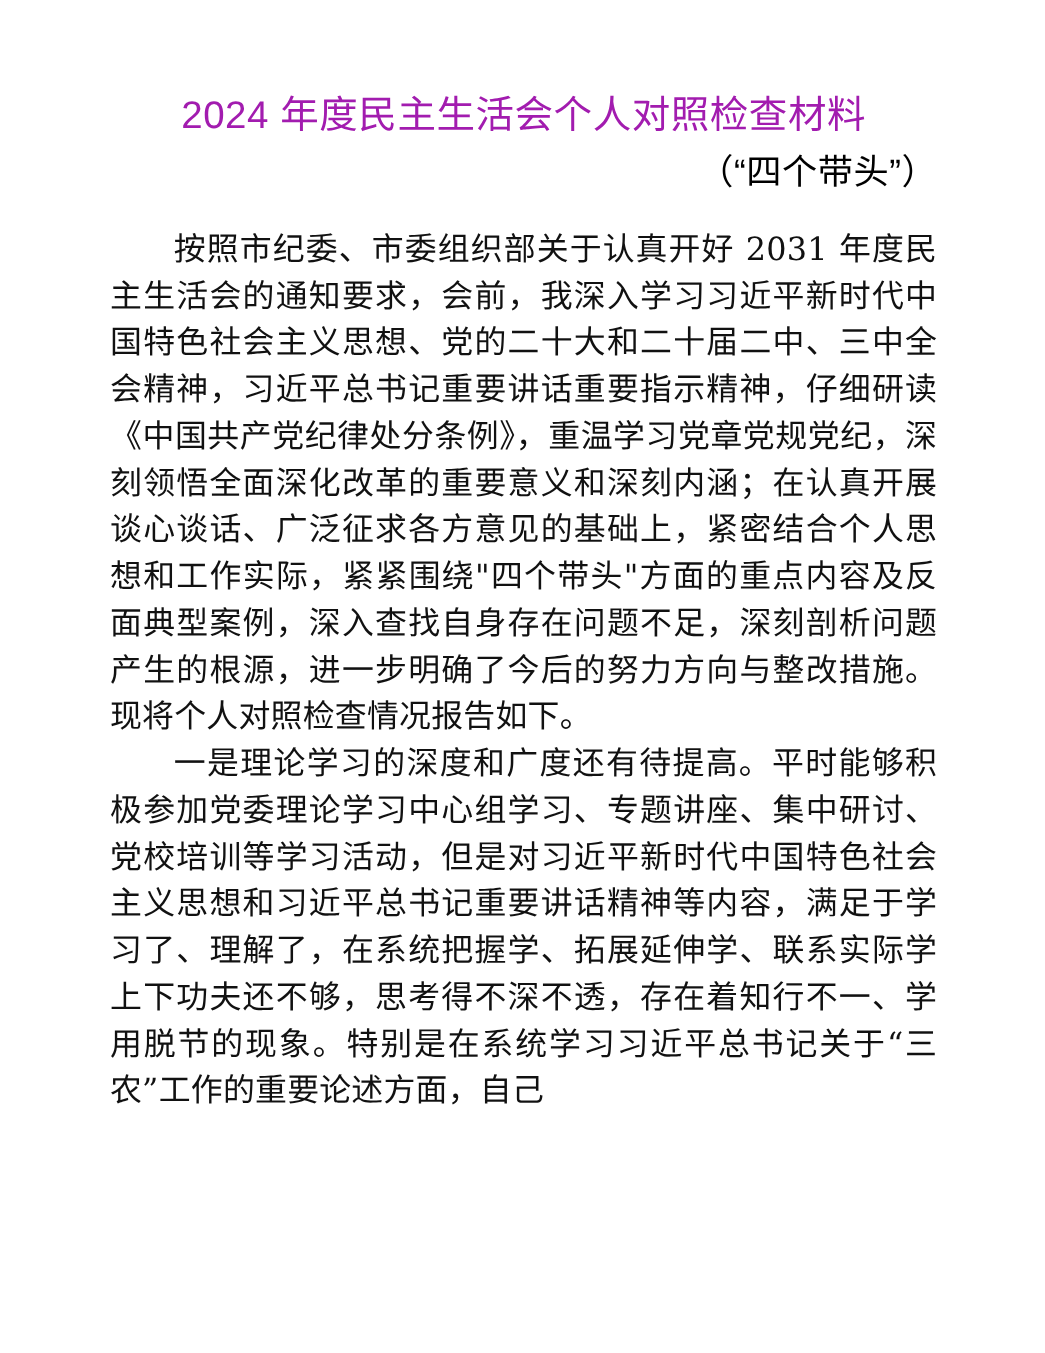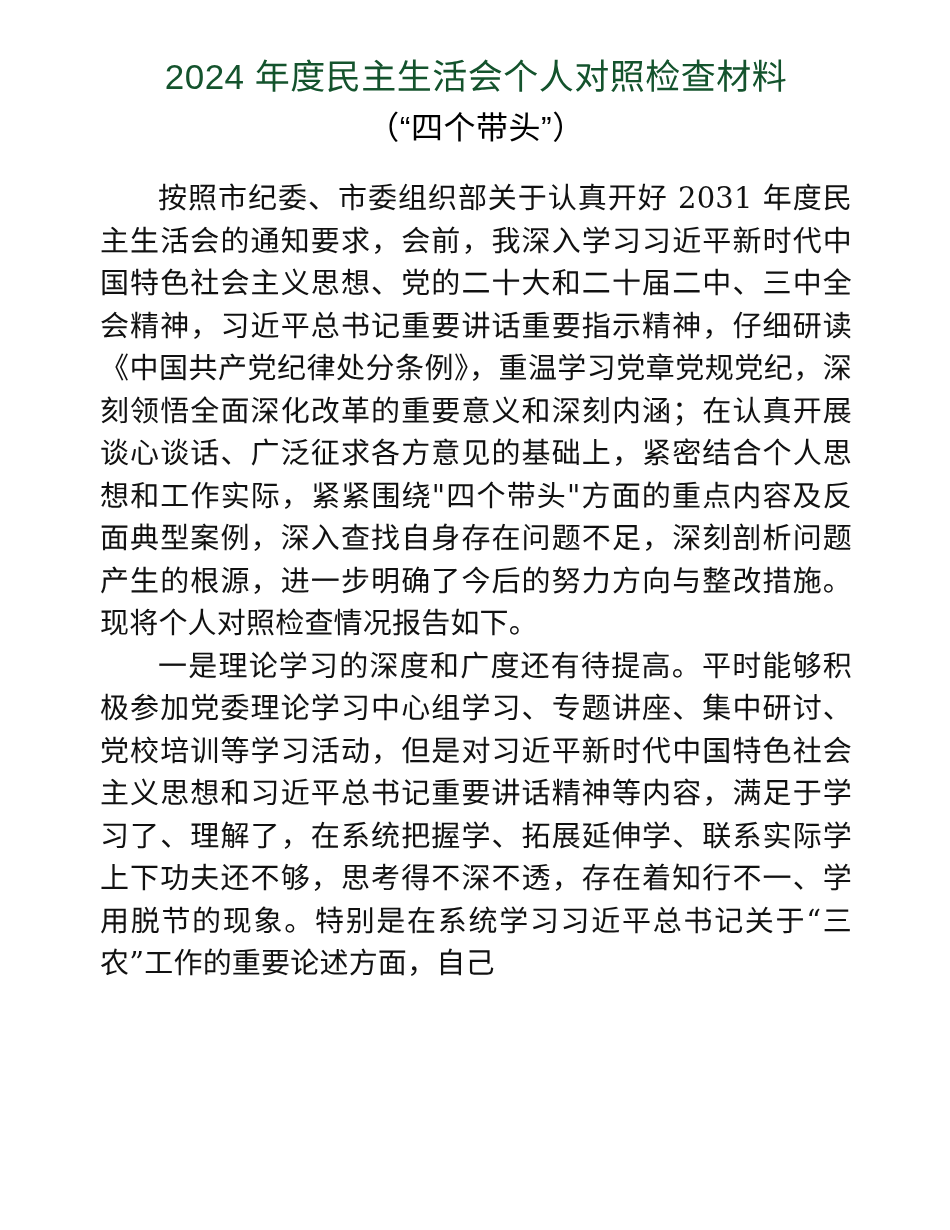--- a/index.html
+++ b/index.html
@@ -24,34 +24,34 @@
     left: 100px;
     top: 0;
     width: 752px;
   }
   
   .doc-title {
     font-family: "Liberation Sans", "DejaVu Sans", sans-serif;
     font-size: 35px;
     line-height: 49px;
     font-weight: 500;
-    color: #14532d;
+    color: #a21caf;
     text-align: center;
     letter-spacing: 0.5px;
     margin: 0;
-    padding-top: 52px;
+    padding-top: 80px;
     white-space: nowrap;
   }
   .doc-subtitle {
     font-family: "Liberation Sans", "DejaVu Sans", sans-serif;
     font-size: 32px;
     line-height: 46px;
     font-weight: 500;
     color: #000000;
-    text-align: center;
+    text-align: right;
     letter-spacing: 0.5px;
     margin: 0;
     padding-top: 4px;
   }
   
   .body-block {
     padding-top: 26px;
   }
   p.para {
     font-family: "DejaVu Serif", "Liberation Serif", serif;

